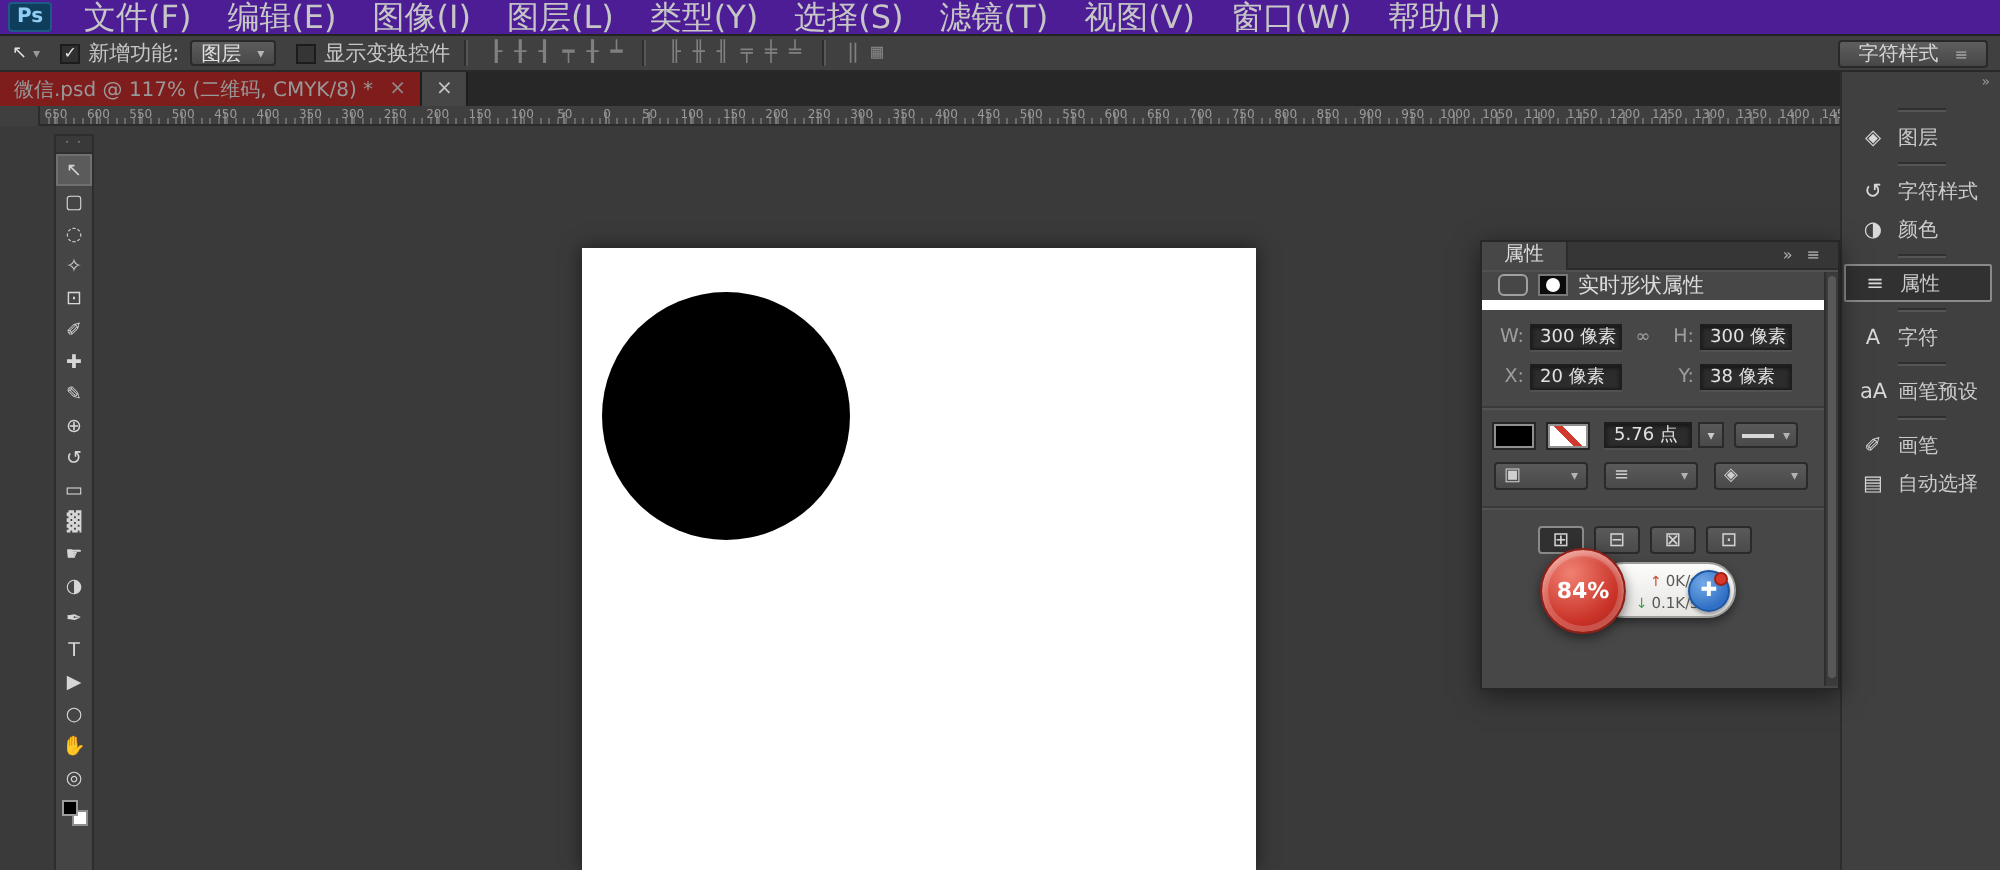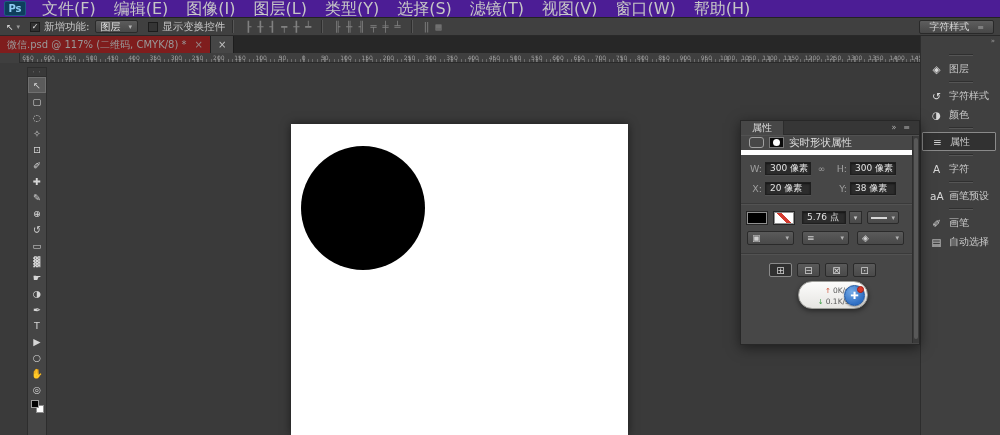--- a/index.html
+++ b/index.html
@@ -402,15 +402,18 @@
         <div class="pill-row">
           <span class="arr-dn">↓</span>
           <span class="spd">0.1K/s</span>
         </div>
       </div>
       <div class="ball-blue">
         <span>✚</span>
         <span class="ball-red-dot"></span>
       </div>
     </div>
+    <div class="ball-circle">
+      <span>84%</span>
+    </div>
   </div>
 
 </div>
 
 </body></html>

